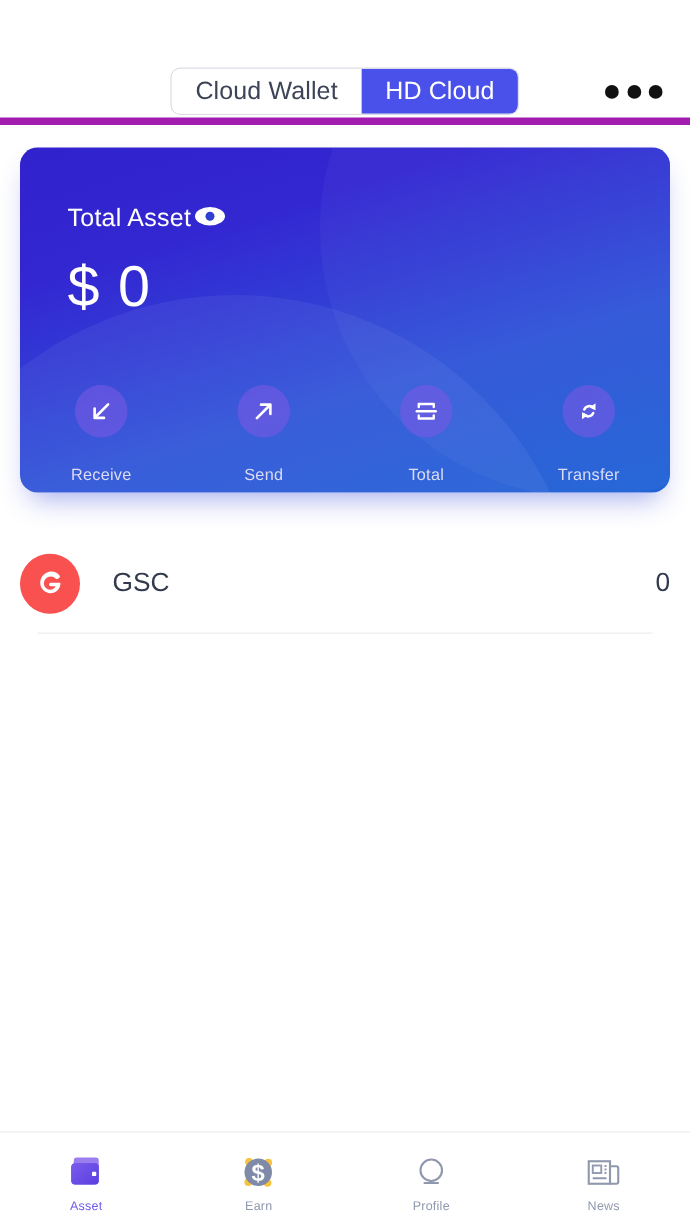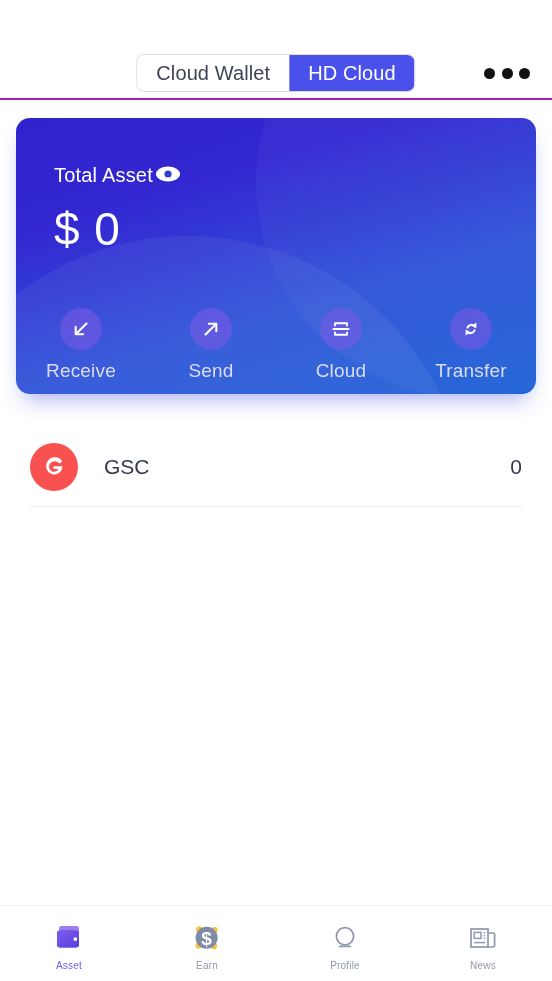--- a/index.html
+++ b/index.html
@@ -14,21 +14,21 @@
     -webkit-font-smoothing: antialiased;
     overflow: hidden;
     position: relative;
   }
 
   
   .topbar {
     position: relative;
     height: 100px;
     background: #ffffff;
-    border-bottom: 2px solid #a21caf;
+    border-bottom: 6px solid #a21caf;
     box-sizing: border-box;
   }
   .wallet-switch {
     position: absolute;
     left: 50%;
     transform: translateX(-50%);
     top: 55px;
     display: flex;
     border-radius: 7px;
     overflow: hidden;
@@ -143,32 +143,32 @@
   .action-circle {
     width: 42px;
     height: 42px;
     border-radius: 50%;
     background: rgba(118, 88, 228, 0.62);
     display: flex;
     align-items: center;
     justify-content: center;
   }
   .action-label {
-    margin-top: 10px;
-    font-size: 19px;
+    margin-top: 22px;
+    font-size: 13px;
     color: #dcdcf5;
     letter-spacing: .2px;
   }
 
   
   .token-list { margin-top: 34px; }
   .token-row {
     display: flex;
     align-items: center;
-    padding: 0 30px;
+    padding: 0 16px;
     height: 78px;
     cursor: pointer;
   }
   .token-logo {
     width: 48px;
     height: 48px;
     border-radius: 50%;
     background: #f8514f;
     display: flex;
     align-items: center;
@@ -286,21 +286,21 @@
       <div class="action">
         <div class="action-circle">
           <svg width="22" height="22" viewBox="0 0 22 22">
             <g stroke="#ffffff" stroke-width="1.9" fill="none" stroke-linecap="round" stroke-linejoin="round">
               <path d="M5 7.6 V5.2 h12 V7.6"></path>
               <path d="M5 14.4 V16.8 h12 V14.4"></path>
               <line x1="3.4" y1="11" x2="18.6" y2="11"></line>
             </g>
           </svg>
         </div>
-        <div class="action-label">Cloud</div>
+        <div class="action-label">Total</div>
       </div>
 
       <div class="action">
         <div class="action-circle">
           <svg width="22" height="22" viewBox="0 0 22 22">
             <g stroke="#ffffff" stroke-width="2" fill="none" stroke-linecap="round">
               <path d="M14.8 8.4 A4.4 4.4 0 0 0 7.4 9.6"></path>
               <path d="M7.2 13.6 A4.4 4.4 0 0 0 14.6 12.4"></path>
             </g>
             <polygon points="16.4,4.6 16.4,10.2 11.6,8.0" fill="#ffffff"></polygon>

